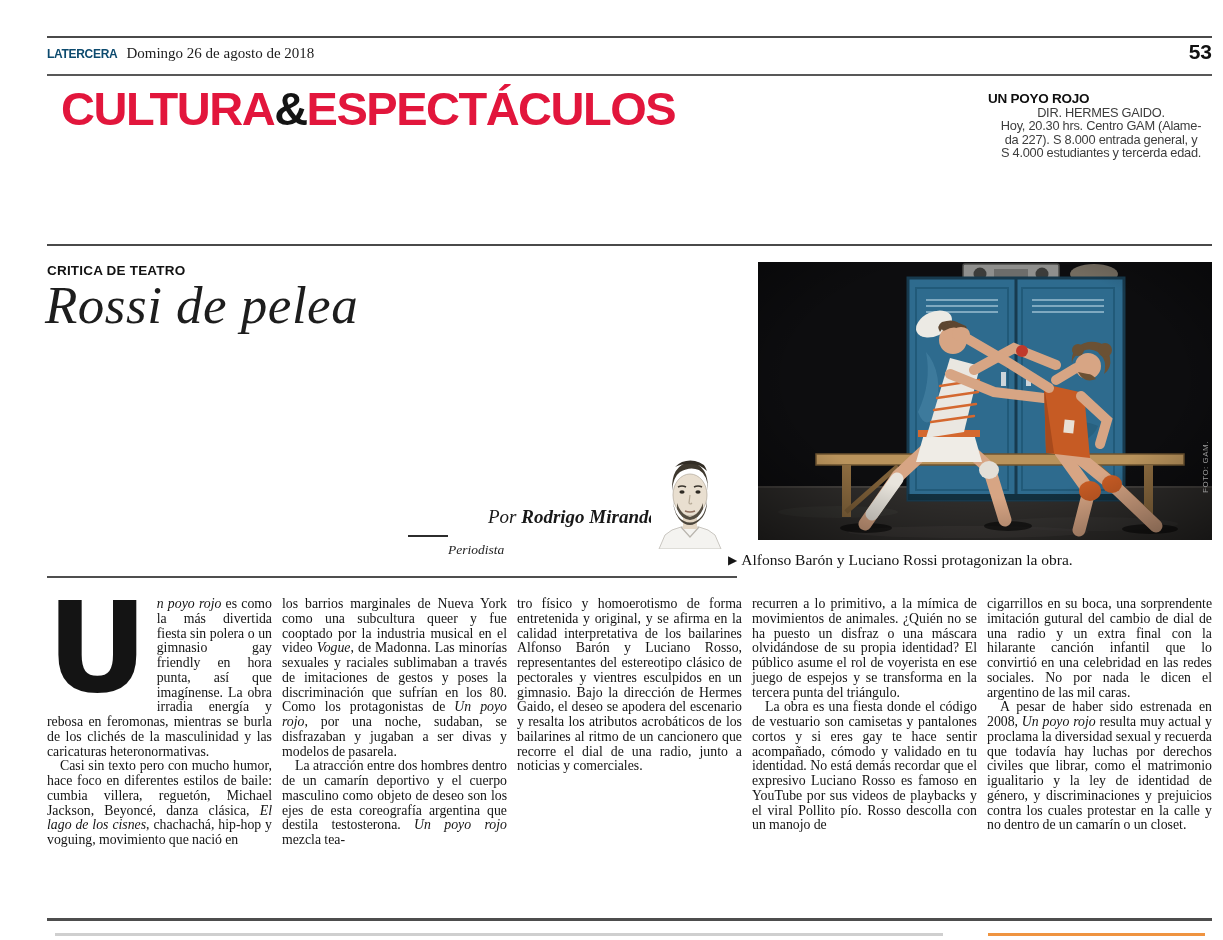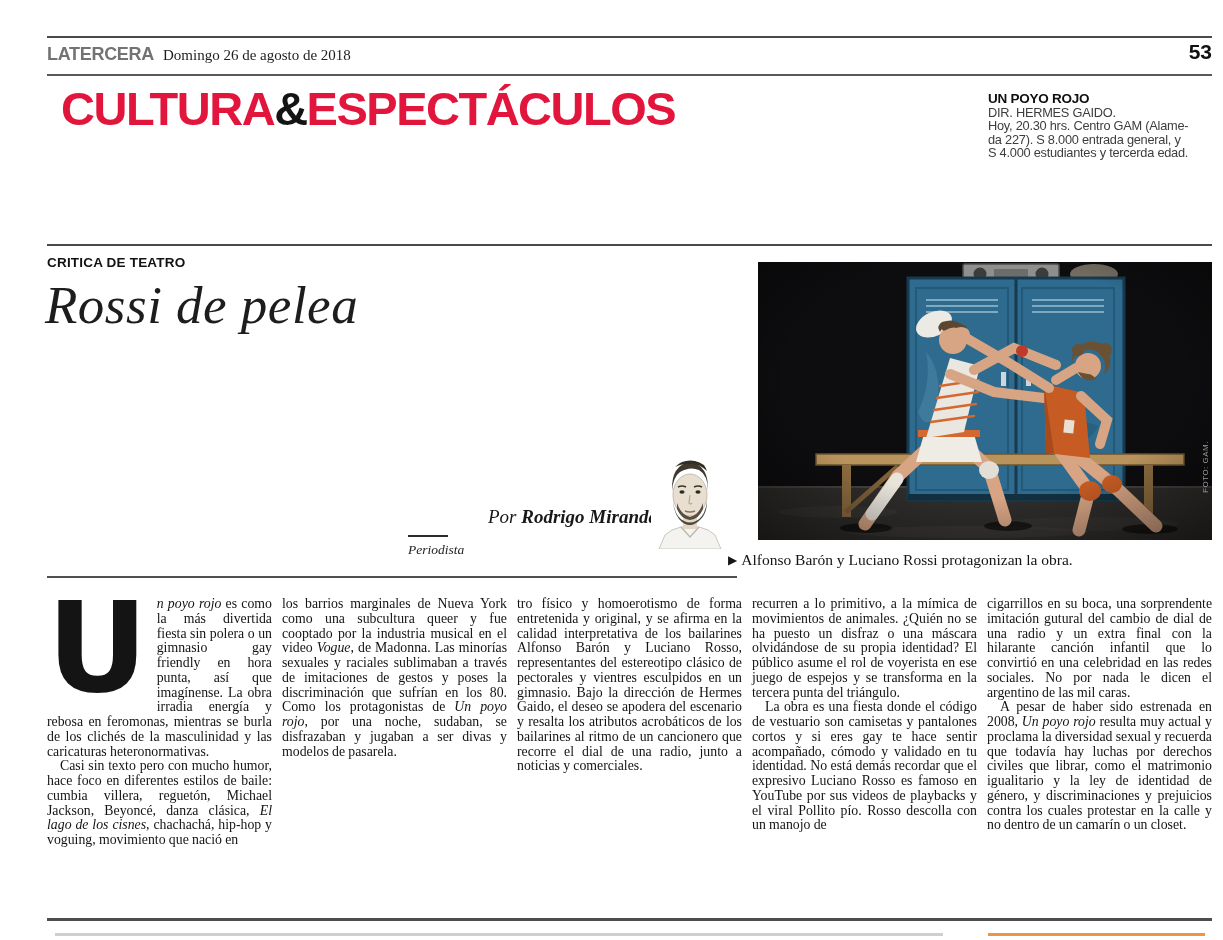--- a/index.html
+++ b/index.html
@@ -8,48 +8,48 @@
     width:1223px; height:940px; position:relative; overflow:hidden;
     font-family:"Liberation Serif", serif; color:#141414;
   }
   .abs { position:absolute; }
 
   
   .rule { background:#4a4a4a; }
   #rule-top      { left:47px; top:36px;  width:1165px; height:2px; }
   #rule-mast     { left:47px; top:74px;  width:1165px; height:2px; background:#585858; }
   #masthead      { left:47px; top:44px;  width:1165px; height:26px; }
-  #brand  { font-family:"Liberation Sans",sans-serif; font-weight:bold; font-size:18px; letter-spacing:-0.3px; color:#737373; }
+  #brand  { font-family:"Liberation Sans",sans-serif; font-weight:bold; font-size:12px; letter-spacing:-0.3px; color:#0c4a6e; }
   #mast-date { font-size:15px; color:#1d1d1d; margin-left:5px; }
   #page-number { position:absolute; right:0; top:-4px; font-family:"Liberation Sans",sans-serif; font-weight:bold; font-size:21px; color:#111;text-align:right; }
 
   
   #section-title {
     left:61px; top:84px; font-family:"Liberation Sans",sans-serif;
     font-weight:bold; font-size:47px; letter-spacing:-1.5px; line-height:1.05;
   }
   #section-title .red { color:#e2163c; }
   #section-title .amp { color:#141414; }
 
   
   #showbox { left:988px; top:92px; width:226px; font-family:"Liberation Sans",sans-serif; letter-spacing:-0.25px; }
   #showbox-title { font-weight:bold; font-size:13.5px; line-height:14px; color:#0f0f0f; }
-  .showbox-line  { font-size:12.8px; line-height:13.4px; color:#3d3d3d; }
+  .showbox-line  { font-size:12.8px; line-height:13.4px; color:#3d3d3d;text-align:center; }
 
   
   #rule-kicker { left:47px; top:244px; width:1165px; height:2px; }
-  #kicker { left:47px; top:255px; font-family:"Liberation Sans",sans-serif; font-weight:bold; font-size:13.5px; letter-spacing:0.2px; color:#121212; }
+  #kicker { left:47px; top:263px; font-family:"Liberation Sans",sans-serif; font-weight:bold; font-size:13.5px; letter-spacing:0.2px; color:#121212; }
   #headline { left:45px; top:276px; font-style:italic; font-size:53px; line-height:1.1; color:#1d1d1d; letter-spacing:0.5px; }
 
   
   #byline { left:408px; top:506px; width:250px; }
   #byline-main { font-style:italic; font-size:19px; color:#181818;text-align:right; }
   #byline-main b { font-weight:bold; }
   #byline-rule { width:40px; height:2px; background:#2c2c2c; margin-top:7px; }
-  #byline-role { font-style:italic; font-size:13.5px; color:#222; margin-top:5px; }
+  #byline-role { font-style:italic; font-size:13.5px; color:#222; margin-top:5px;margin-left:40px; }
   #portrait { left:651px; top:451px; width:78px; height:98px; }
 
   
   #photo { left:758px; top:262px; width:454px; height:278px; background:#0c0c0e; }
   #photo svg { display:block; }
   #photo-credit {
     left:1201px; top:441px; font-family:"Liberation Sans",sans-serif; font-size:8px;
     color:#9a9a9a; writing-mode:vertical-rl; transform:rotate(180deg); letter-spacing:0.5px;
   }
   #photo-caption { left:728px; top:551px; width:454px; font-size:15.5px; color:#141414; }
@@ -229,20 +229,21 @@
 
 <div class="abs" id="rule-byline"></div>
 
 <div class="abs" id="article">
   <div class="col">
       <p><span class="dropcap">U</span><i>n poyo rojo</i> es como la más divertida fiesta sin polera o un gimnasio gay friendly en hora punta, así que imagínense. La obra irradia energía y rebosa en feromonas, mientras se burla de los clichés de la masculinidad y las caricaturas heteronormativas.</p>
       <p class="indent">Casi sin texto pero con mucho humor, hace foco en diferentes estilos de baile: cumbia villera, reguetón, Michael Jackson, Beyoncé, danza clásica, <i>El lago de los cisnes</i>, chachachá, hip-hop y voguing, movimiento que nació en</p>
     </div>
   <div class="col">
       <p>los barrios marginales de Nueva York como una subcultura queer y fue cooptado por la industria musical en el video <i>Vogue</i>, de Madonna. Las minorías sexuales y raciales sublimaban a través de imitaciones de gestos y poses la discriminación que sufrían en los 80. Como los protagonistas de <i>Un poyo rojo</i>, por una noche, sudaban, se disfrazaban y jugaban a ser divas y modelos de pasarela.</p>
+      <p class="indent">La atracción entre dos hombres dentro de un camarín deportivo y el cuerpo masculino como objeto de deseo son los ejes de esta coreografía argentina que destila testosterona. <i>Un poyo rojo</i> mezcla tea-</p>
     </div>
   <div class="col">
       <p>tro físico y homoerotismo de forma entretenida y original, y se afirma en la calidad interpretativa de los bailarines Alfonso Barón y Luciano Rosso, representantes del estereotipo clásico de pectorales y vientres esculpidos en un gimnasio. Bajo la dirección de Hermes Gaido, el deseo se apodera del escenario y resalta los atributos acrobáticos de los bailarines al ritmo de un cancionero que recorre el dial de una radio, junto a noticias y comerciales.</p>
     </div>
   <div class="col">
       <p>recurren a lo primitivo, a la mímica de movimientos de animales. ¿Quién no se ha puesto un disfraz o una máscara olvidándose de su propia identidad? El público asume el rol de voyerista en ese juego de espejos y se transforma en la tercera punta del triángulo.</p>
       <p class="indent">La obra es una fiesta donde el código de vestuario son camisetas y pantalones cortos y si eres gay te hace sentir acompañado, cómodo y validado en tu identidad. No está demás recordar que el expresivo Luciano Rosso es famoso en YouTube por sus videos de playbacks y el viral Pollito pío. Rosso descolla con un manojo de</p>
     </div>
   <div class="col">
       <p>cigarrillos en su boca, una sorprendente imitación gutural del cambio de dial de una radio y un extra final con la hilarante canción infantil que lo convirtió en una celebridad en las redes sociales. No por nada le dicen el argentino de las mil caras.</p>

